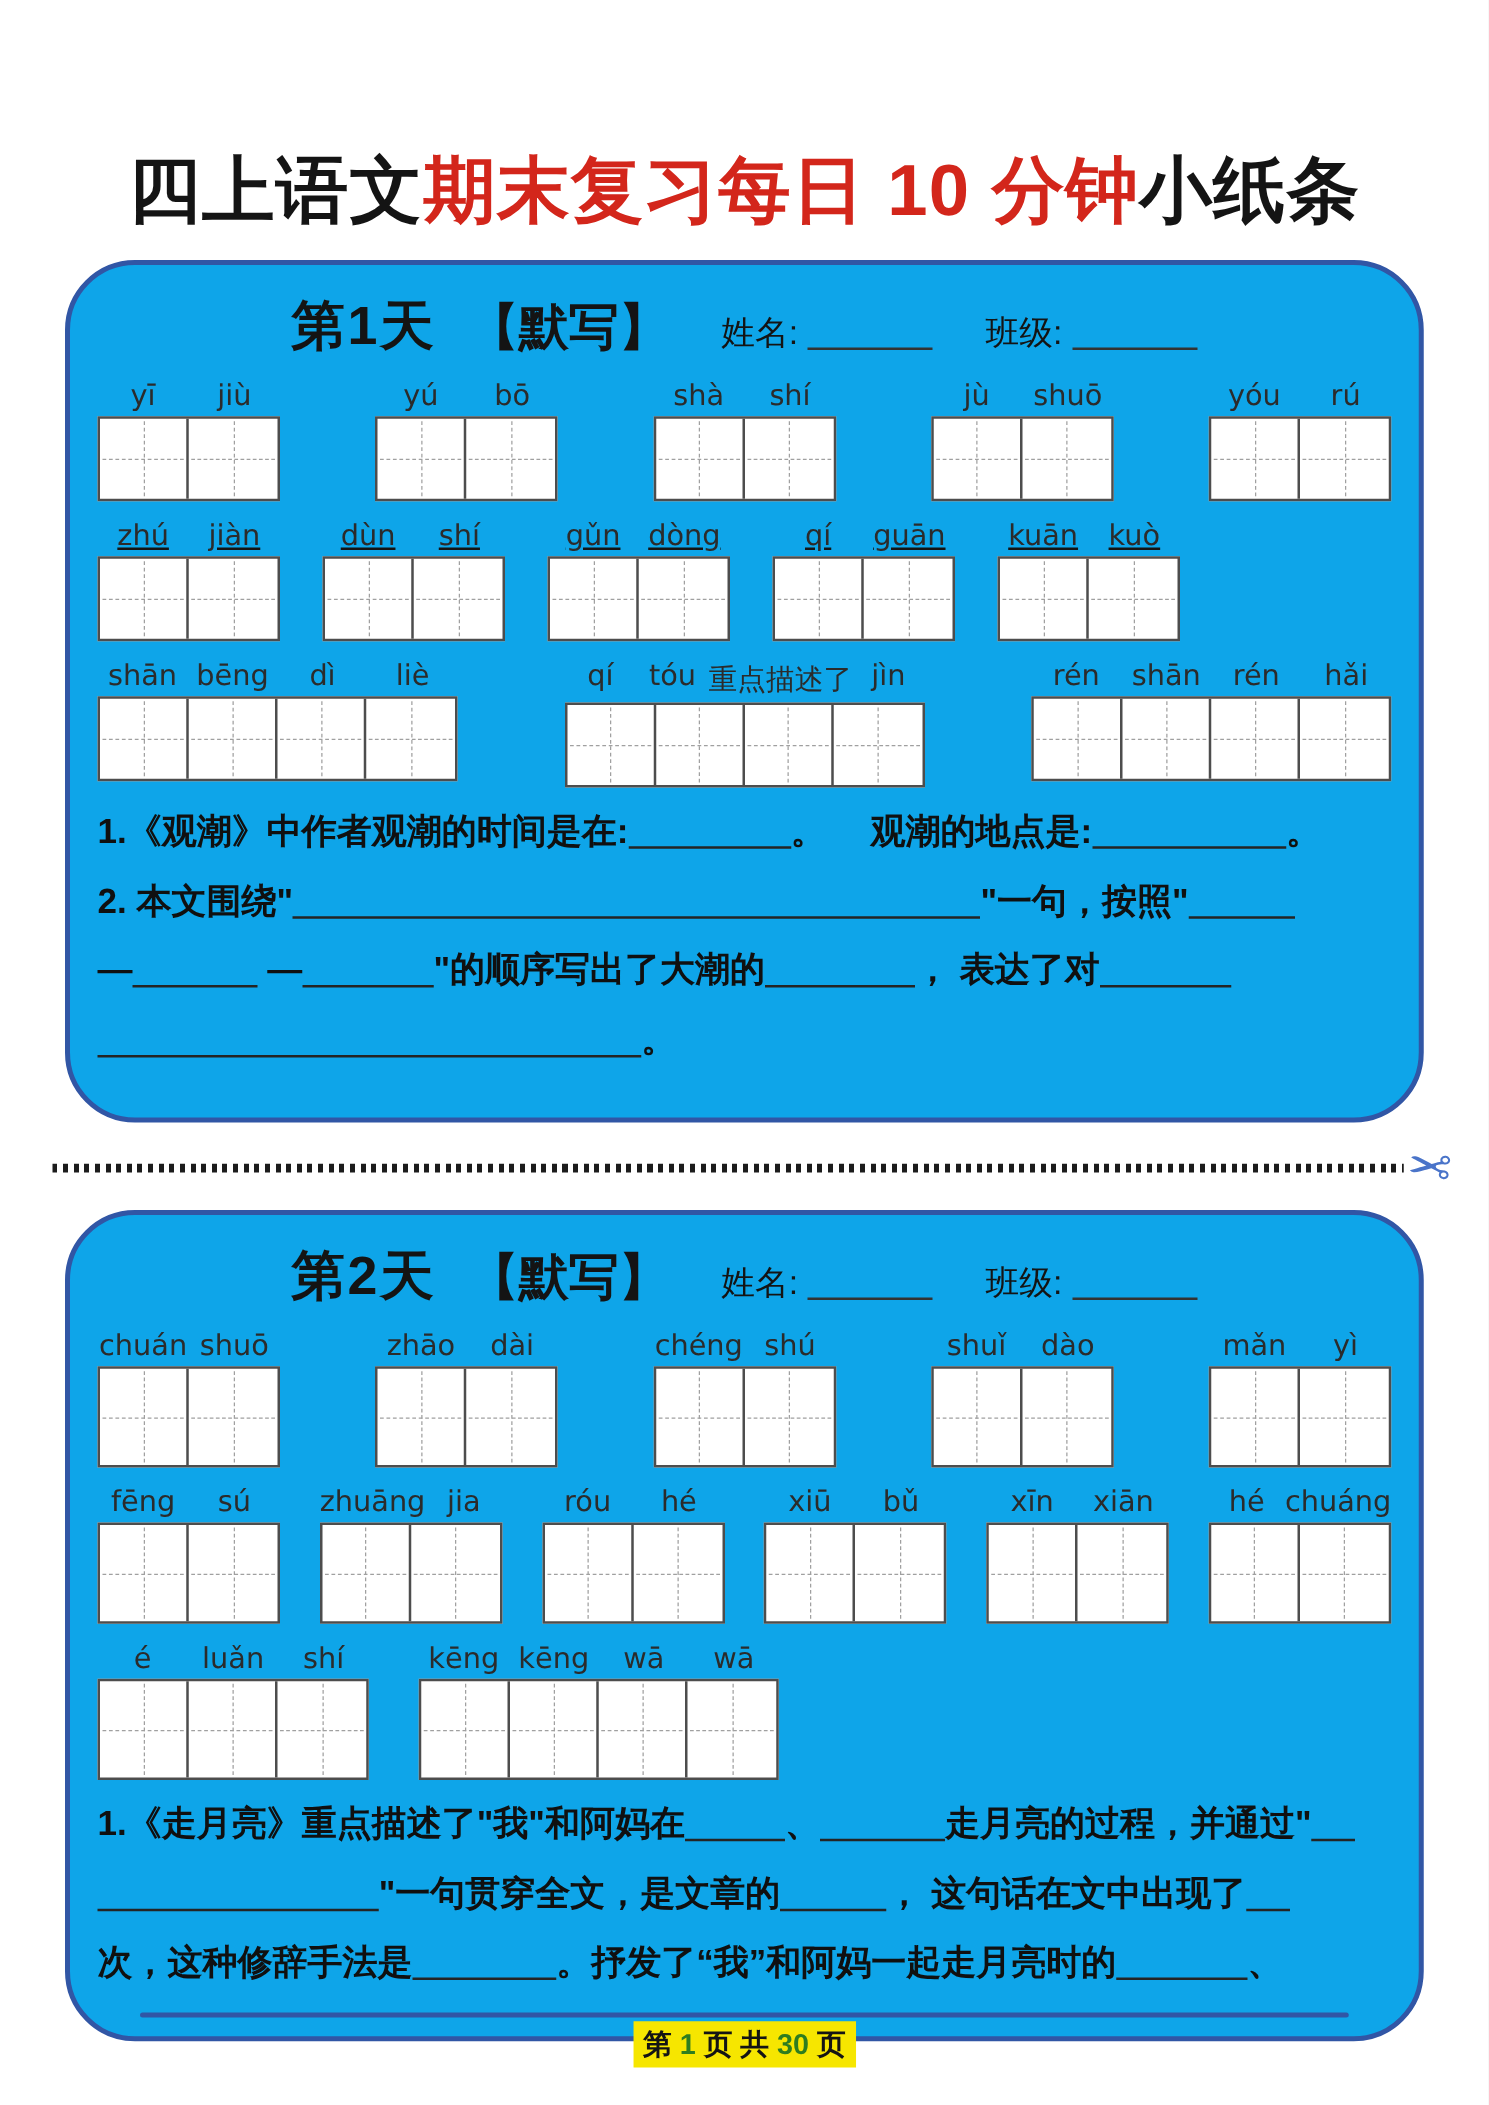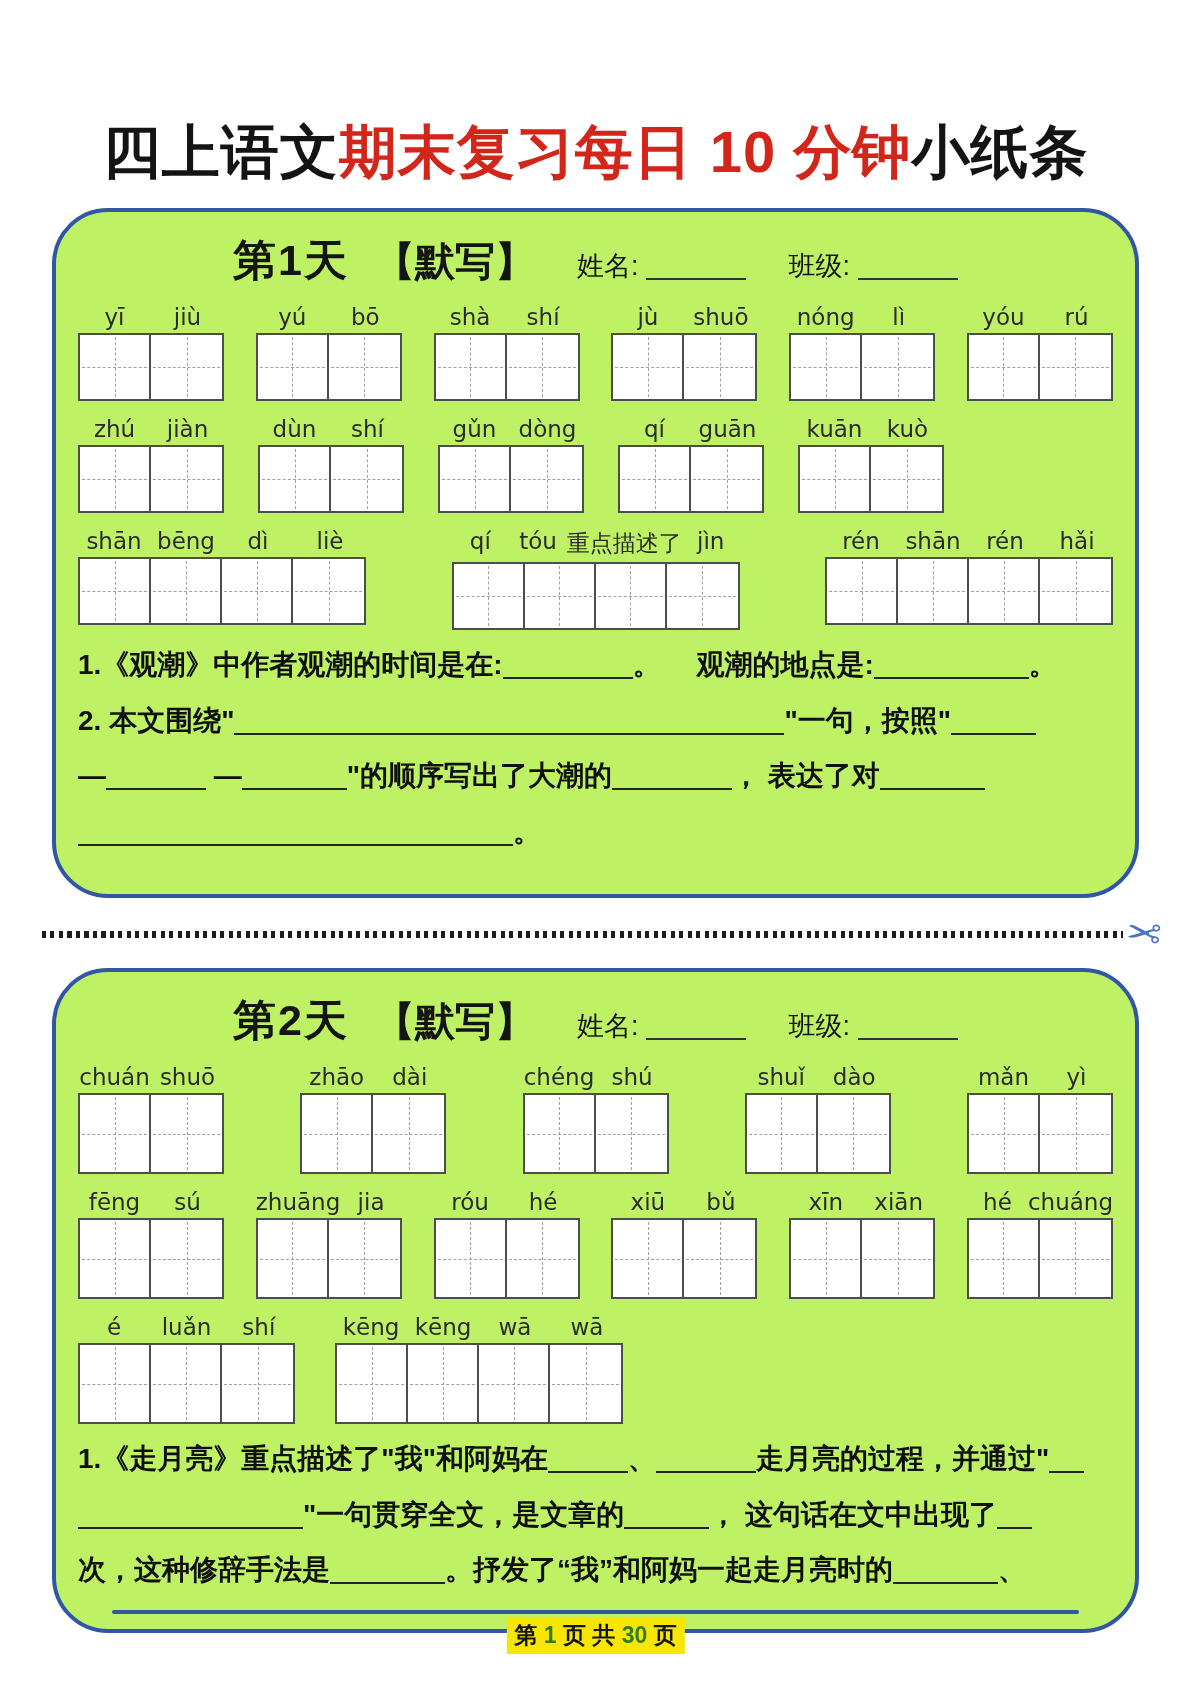--- a/index.html
+++ b/index.html
@@ -10,21 +10,21 @@
     --sblue:#4a74c9;
     --ink:#141414;
     --cellline:#4d4d4d;
     --dash:#a0a0a0;
   }
   *{box-sizing:border-box;margin:0;padding:0}
   body{background:#e8e8e8;font-family:"Liberation Sans","DejaVu Sans",sans-serif;color:var(--ink)}
   .page{width:1191px;height:1684px;background:#ffffff;position:relative;overflow:hidden;margin:0 auto;padding-top:114px}
   .title{text-align:center;font-size:58px;font-weight:900;letter-spacing:1px;white-space:nowrap}
   .title .red{color:var(--red)}
-  .day-box{margin:18px 52px 0;border:4px solid var(--blue);border-radius:56px;padding:16px 22px 8px;overflow:hidden;background:#bef264}
+  .day-box{margin:18px 52px 0;border:4px solid var(--blue);border-radius:56px;padding:16px 22px 8px;overflow:hidden;background:#0ea5e9}
   .day-box.d1{height:690px;margin-top:16px}
   .day-box.d2{height:665px;margin-top:0}
   .day-header{display:flex;align-items:baseline;justify-content:center;gap:26px;margin:4px 0 14px}
   .day-label{font-size:43px;font-weight:900;letter-spacing:2px}
   .type-label{font-size:40px;font-weight:900}
   .hfield{font-size:27px;font-weight:400;margin-left:16px;white-space:nowrap}
   .hblank{display:inline-block;width:100px;border-bottom:2px solid #333;height:1em;vertical-align:-5px;margin-left:8px}
   
   .grid-row{display:flex;margin-bottom:15px}
   .grid-row.jb{justify-content:space-between}
@@ -102,40 +102,30 @@
               <span class="syl">jù</span>
               <span class="syl">shuō</span>
             </div>
             <div class="cells">
               <div class="cell"></div>
               <div class="cell"></div>
             </div>
           </div>
           <div class="word">
             <div class="pinyin">
-              <span class="syl">nóng</span>
-              <span class="syl">lì</span>
-            </div>
-            <div class="cells">
-              <div class="cell"></div>
-              <div class="cell"></div>
-            </div>
-          </div>
-          <div class="word">
-            <div class="pinyin">
               <span class="syl">yóu</span>
               <span class="syl">rú</span>
             </div>
             <div class="cells">
               <div class="cell"></div>
               <div class="cell"></div>
             </div>
           </div>
         </div>
-        <div class="grid-row jl" style="gap: 34px;">
+        <div class="grid-row jl" style="gap: 34px; text-decoration: underline;">
           <div class="word">
             <div class="pinyin">
               <span class="syl">zhú</span>
               <span class="syl">jiàn</span>
             </div>
             <div class="cells">
               <div class="cell"></div>
               <div class="cell"></div>
             </div>
           </div>

